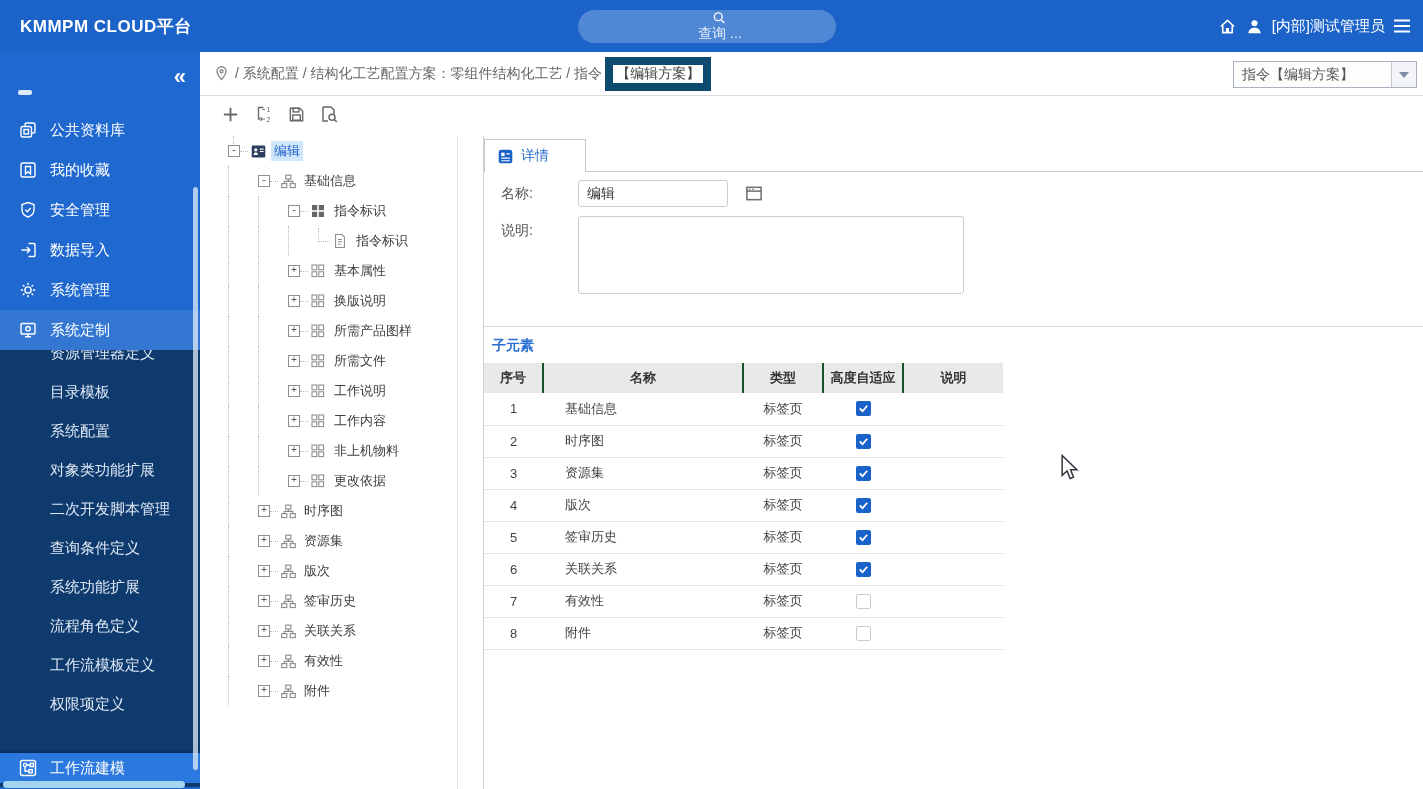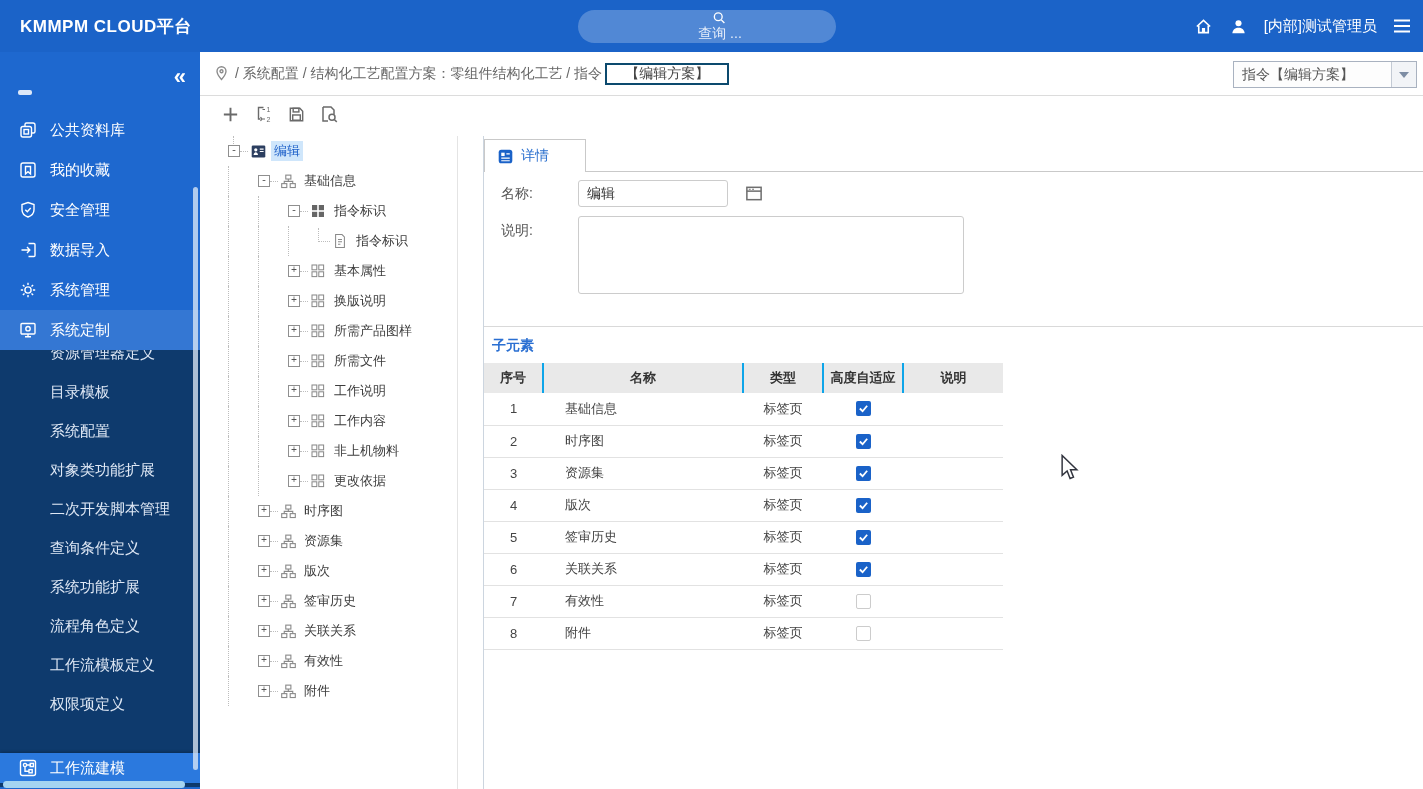--- a/index.html
+++ b/index.html
@@ -7,21 +7,21 @@
   body { font-family:"Liberation Sans", sans-serif; background:#fff; }
   #app { position:relative; width:1423px; height:789px; overflow:hidden; background:#fff; }
 
   
   #header { position:absolute; left:0; top:0; width:1423px; height:52px; background:#1b63c8; display:flex; align-items:center; }
   .app-title { color:#fff; font-size:17px; font-weight:bold; margin-left:20px; letter-spacing:.5px; }
   .search-pill { position:absolute; left:578px; top:10px; width:258px; height:33px; border-radius:17px;
                  background:rgba(255,255,255,.24); display:flex; align-items:center; color:#eaf1fb;flex-direction:column; }
   .search-pill svg { margin-left:24px; }
   .search-text { margin-left:26px; font-size:14px; color:#e8effa; }
-  .hdr-right { position:absolute; right:12px; top:0; height:52px; display:flex; align-items:center; gap:16px; }
+  .hdr-right { position:absolute; right:12px; top:0; height:52px; display:flex; align-items:center; gap:8px; }
   .hdr-user { color:#fff; font-size:15px; }
   .hicon { display:flex; align-items:center; }
 
   
   #sidebar { position:absolute; left:0; top:52px; width:200px; height:737px; background:#1e68cf; overflow:hidden; }
   .collapse-btn { position:absolute; right:14px; top:14px; color:#fff; font-size:22px; font-weight:bold; cursor:pointer; line-height:1; }
   .frag { position:absolute; left:18px; top:38px; width:14px; height:5px; background:rgba(255,255,255,.85); border-radius:2px; }
   .side-list { position:absolute; left:0; top:58px; width:200px; }
   .side-item { height:40px; display:flex; align-items:center; color:#fff; font-size:15px; cursor:pointer; }
   .side-item .icn { width:20px; height:20px; margin-left:18px; margin-right:12px; flex:none; }
@@ -33,21 +33,21 @@
                  color:#fff; font-size:15px; box-shadow:0 -1px 3px rgba(0,0,0,.25); z-index:3; cursor:pointer; }
   .bottom-item .icn { width:20px; height:20px; margin-left:18px; margin-right:12px; }
   .v-scroll { position:absolute; right:2px; top:135px; width:5px; height:583px; background:rgba(225,236,248,.75); border-radius:3px; z-index:4; }
   .h-scroll { position:absolute; left:3px; top:729px; width:182px; height:7px; background:#a5d4f1; border-radius:4px; z-index:5; }
 
   
   #main { position:absolute; left:200px; top:52px; width:1223px; height:737px; background:#fff; }
   .crumb-bar { position:relative; height:44px; border-bottom:1px solid #dcdcdc; display:flex; align-items:center; }
   .crumb-bar .pin { margin-left:14px; margin-right:6px; display:flex; }
   .crumb-text { font-size:14px; color:#666; }
-  .crumb-hl { display:inline-block; border:2px solid #0c4a6e; padding:0 18px; color:#444; font-size:14px; margin-left:3px;text-align:right; }
+  .crumb-hl { display:inline-block; border:8px solid #0c4a6e; padding:0 3px; color:#444; font-size:14px; margin-left:3px;text-align:right; }
   .view-select { position:absolute; right:6px; top:9px; width:184px; height:27px; border:1px solid #a9b2c0; background:#fdfdfd;
                  display:flex; align-items:center; font-size:14px; color:#555; cursor:pointer; }
   .view-select .vs-label { flex:1; padding-left:8px; white-space:nowrap; overflow:hidden; }
   .vs-arrow { width:25px; height:100%; border-left:1px solid #c3cad4; background:#f2f4f7; display:flex; align-items:center; justify-content:center; }
   .vs-arrow i { width:0; height:0; border-left:5px solid transparent; border-right:5px solid transparent; border-top:6px solid #7d8da4; }
 
   .toolbar { height:40px; display:flex; align-items:center; padding-left:18px; gap:9px; }
   .tbtn { width:24px; height:24px; display:flex; align-items:center; justify-content:center; cursor:pointer; }
 
   .tree-panel { position:absolute; left:0; top:84px; width:258px; bottom:0; border-right:1px solid #e4e4e4; overflow:hidden; background:#fff; }
@@ -69,21 +69,21 @@
   .form { position:relative; height:140px; }
   .f-label { position:absolute; left:17px; font-size:14px; color:#555; }
   .name-input { position:absolute; left:94px; top:8px; width:150px; height:27px; border:1px solid #ccc; border-radius:3px;
                 font-size:14px; color:#333; padding-left:8px; font-family:"Liberation Sans",sans-serif; }
   .name-icon { position:absolute; left:260px; top:12px; cursor:pointer; }
   .desc-area { position:absolute; left:94px; top:44px; width:386px; height:78px; border:1px solid #ccc; border-radius:3px; resize:none;
                font-family:"Liberation Sans",sans-serif; font-size:14px; padding:6px; }
   .sep { height:1px; background:#d9d9d9; margin-top:14px; }
   .sec-title { margin:10px 0 8px 8px; font-size:14px; font-weight:bold; color:#2a6fd2; cursor:pointer; }
   table.child { border-collapse:collapse; margin-left:0; width:519px; table-layout:fixed; font-size:13px; }
-  table.child th { background:#e9e9e9; height:30px; font-weight:bold; color:#333; border-right:2px solid #0ea5e9; }
+  table.child th { background:#e9e9e9; height:30px; font-weight:bold; color:#333; border-right:2px solid #14532d; }
   table.child th:last-child { border-right:none; }
   table.child td { height:32px; border-bottom:1px solid #e2e2e2; color:#444; }
   td.c-seq, th.c-seq { width:59px; text-align:center; }
   td.c-name { width:200px; text-align:left; padding-left:22px; }
   th.c-name { width:200px; }
   td.c-type, th.c-type { width:80px; text-align:center; }
   td.c-fit, th.c-fit { width:80px; }
   td.c-desc, th.c-desc { width:100px; text-align:center; }
   .cb { width:15px; height:15px; margin:0 auto; border-radius:2px; display:flex; align-items:center; justify-content:center; }
   .cb.on { background:#1a62c8; }

